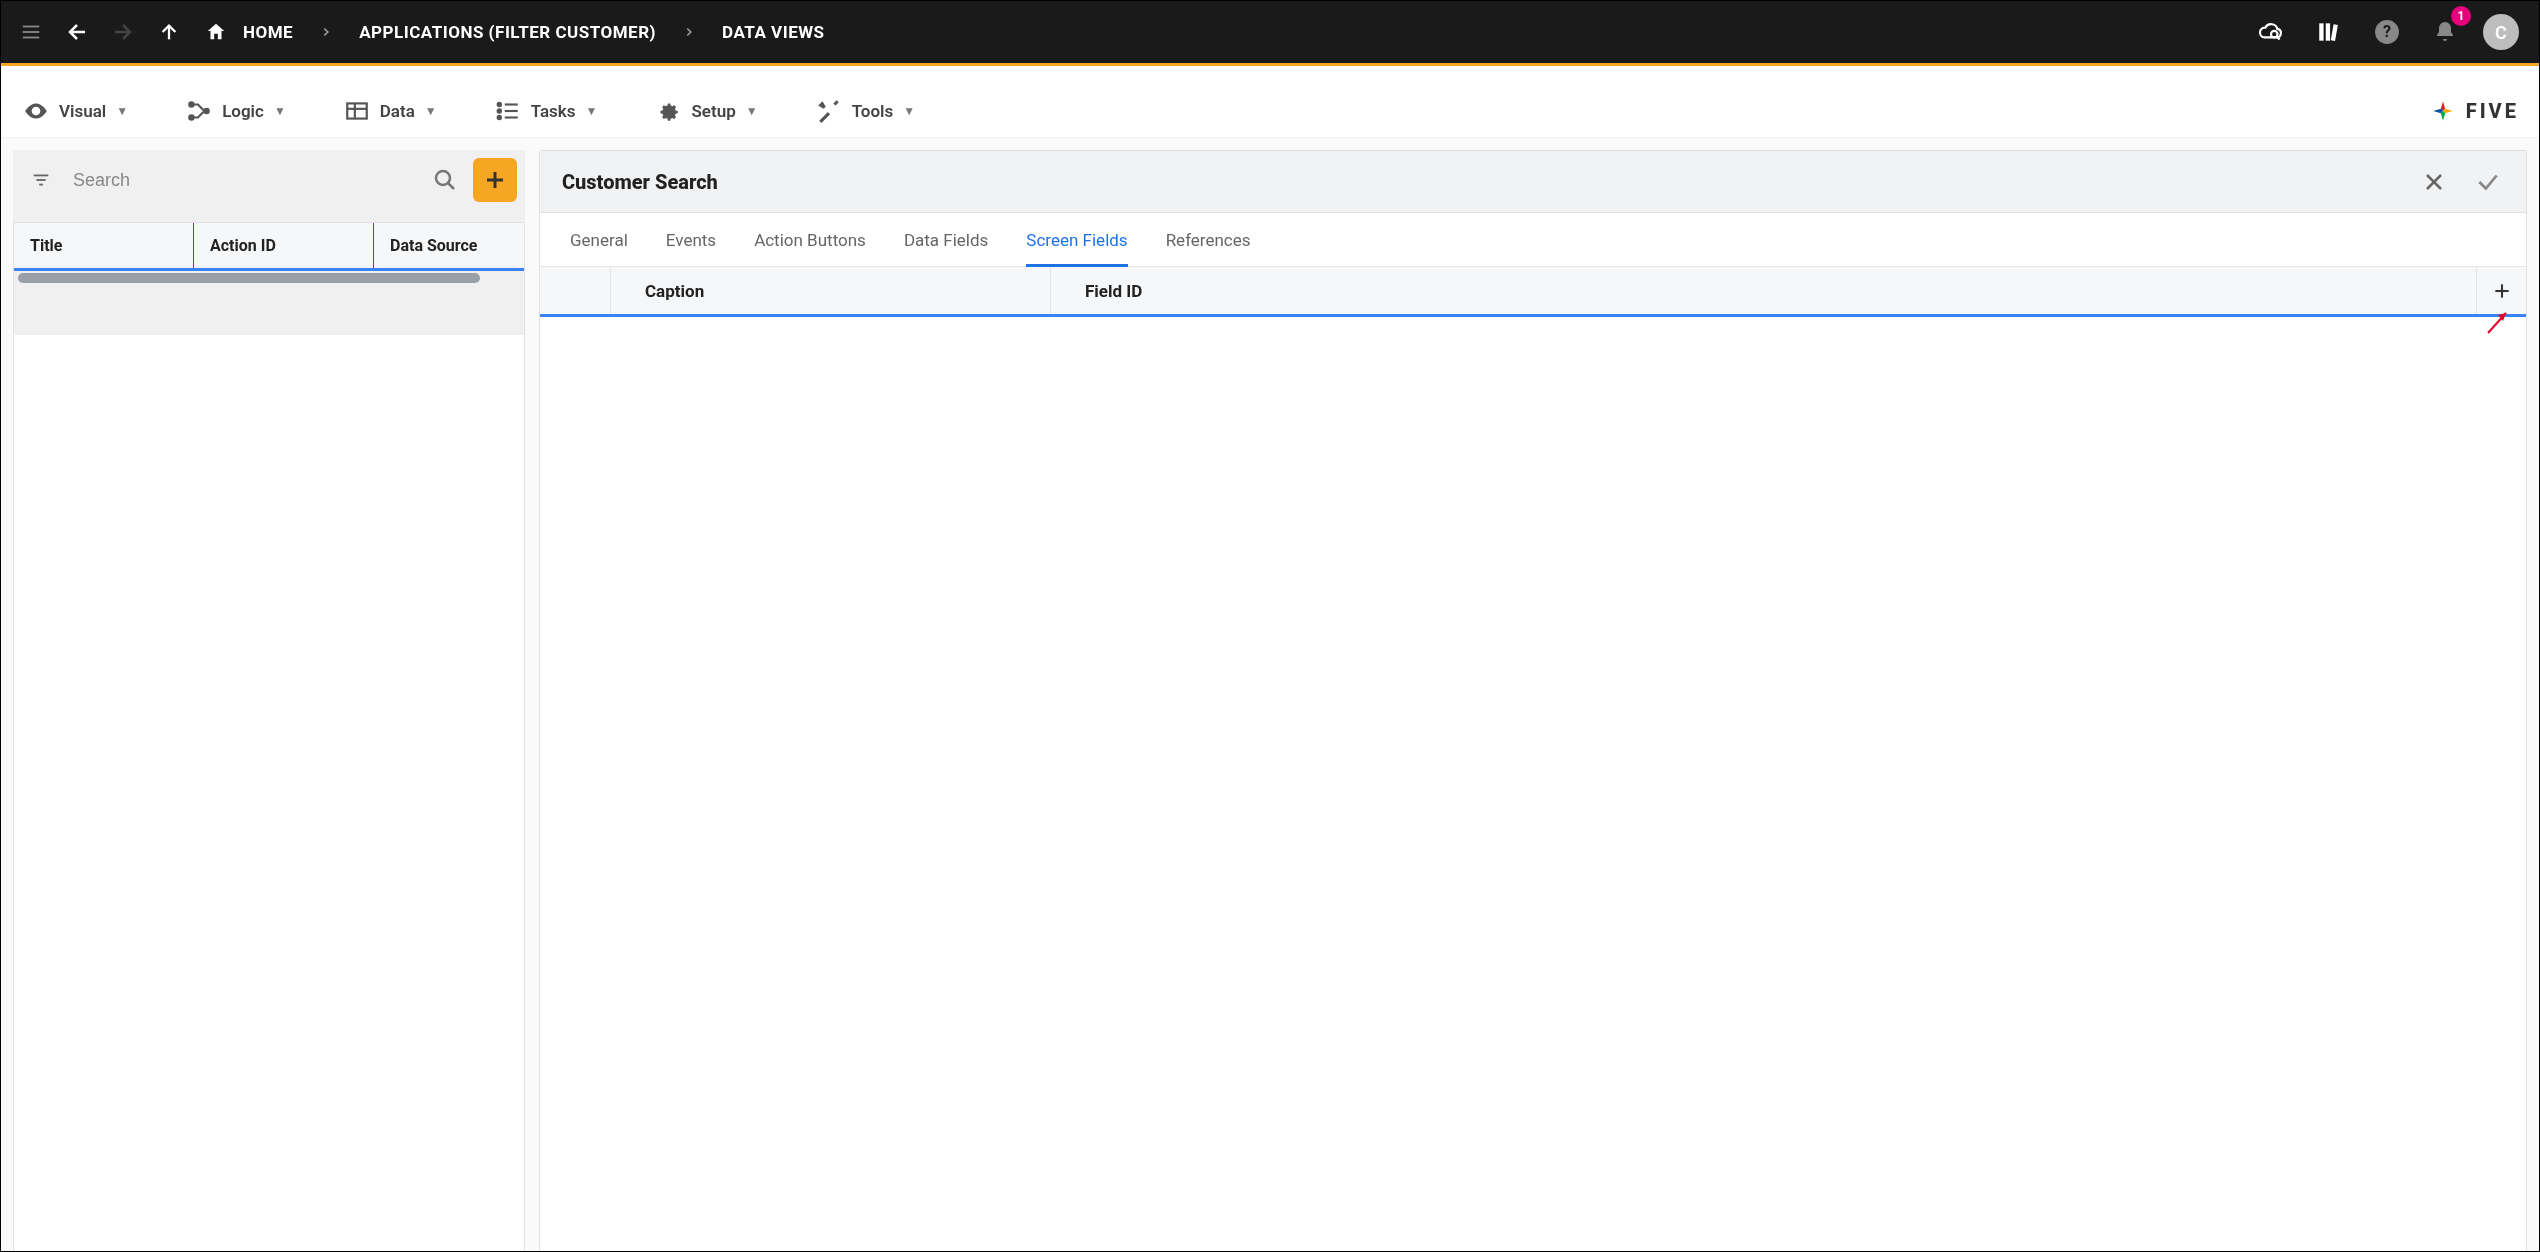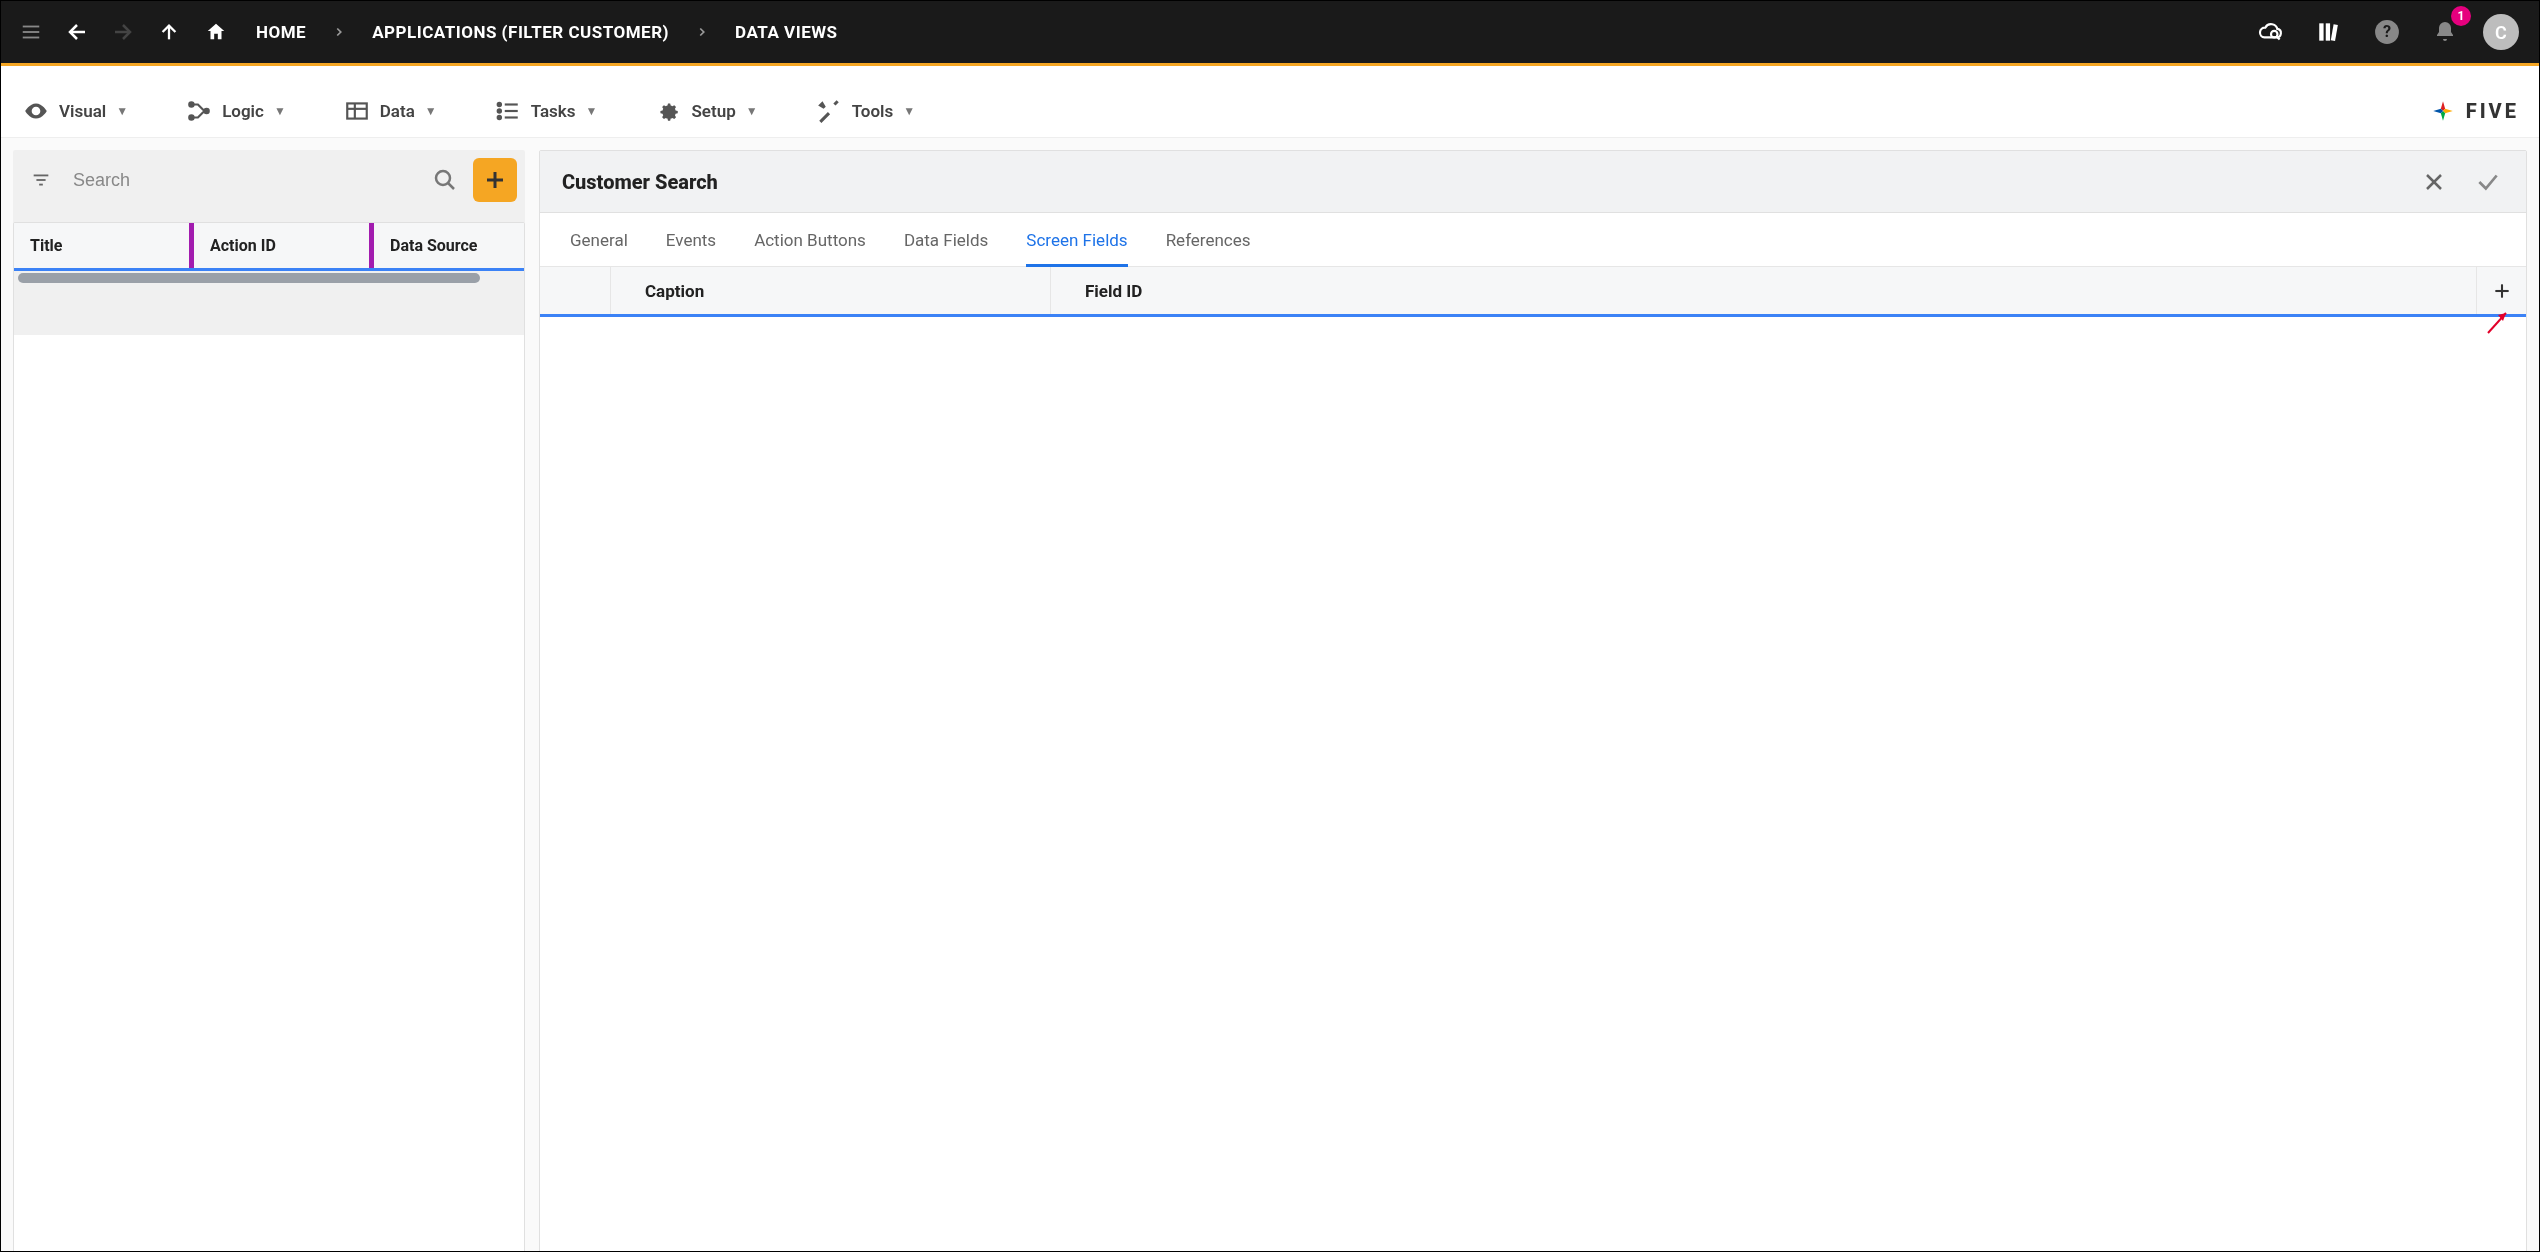--- a/index.html
+++ b/index.html
@@ -18,21 +18,21 @@
   }
   .topbar-left { display: flex; align-items: center; gap: 6px; }
   .topbar-right { margin-left: auto; display: flex; align-items: center; gap: 18px; padding-right: 10px;}
   .icon-btn {
     width: 40px; height: 40px;
     display: flex; align-items: center; justify-content: center;
     cursor: pointer; color: #fff;
   }
   .icon-btn.dim { color: #555; }
   .breadcrumb-seg {
-    display: flex; align-items: center; gap: 25px;
+    display: flex; align-items: center; gap: 12px;
     font-weight: 700; font-size: 17px; letter-spacing: 0.5px;
     padding: 0 10px; cursor: pointer;
   }
   .breadcrumb-seg.home svg { margin-right: 4px; }
   .avatar {
     width: 36px; height: 36px; border-radius: 50%;
     background: #bdbdbd; color: #fff;
     display: flex; align-items: center; justify-content: center;
     font-weight: 600; font-size: 18px;
   }
@@ -114,21 +114,21 @@
     flex:1; display:flex; flex-direction:column; border-radius:2px;
     overflow:hidden;
   }
   .lt-head {
     display:flex; background:#f6f7f8; height:48px;
     border-bottom:3px solid #3b82f6;
   }
   .lt-col {
     padding:0 16px; display:flex; align-items:center;
     font-weight:700; font-size:16px; color:#222;
-    border-right:5px solid #a21caf;
+    border-right:1px solid #a21caf;
   }
   .lt-col:last-child{border-right:none;}
   .lt-body {
     flex:1; display:flex; align-items:center; justify-content:center;
     color:#555; font-size:17px; position:relative;
   }
   .lt-scroll {
     height:14px; background:#f0f0f0; display:flex; align-items:center; padding:0 4px;
   }
   .lt-thumb {

